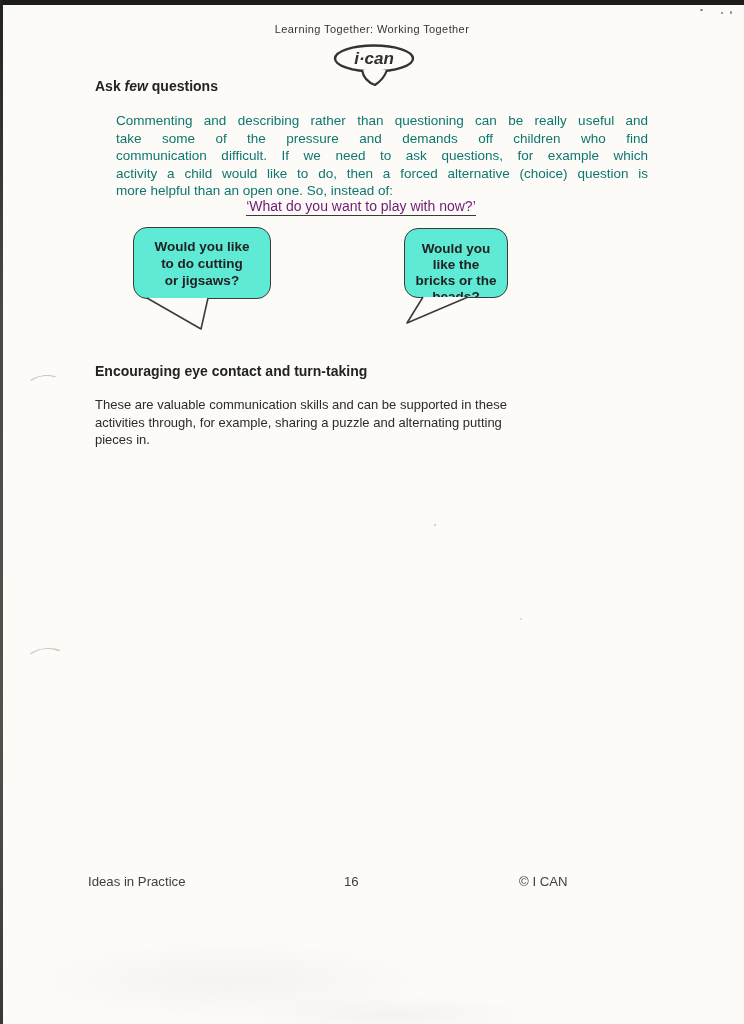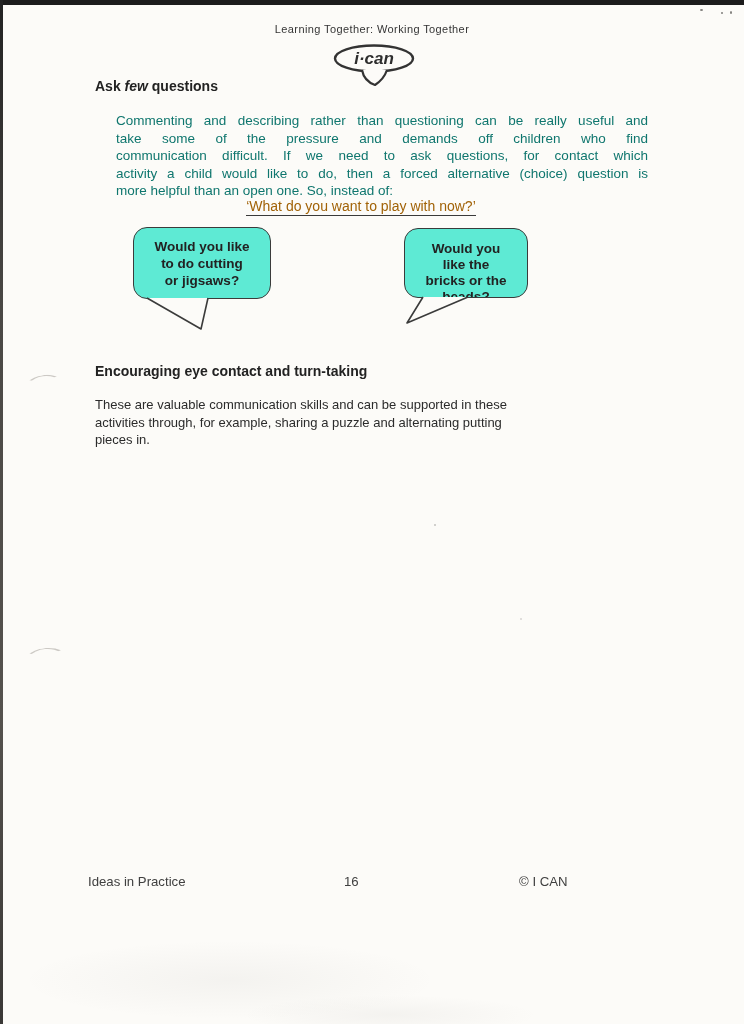--- a/index.html
+++ b/index.html
@@ -24,29 +24,29 @@
   .header-title{position:absolute;left:0;top:23px;width:744px;text-align:center;
     font-size:11px;letter-spacing:.4px;color:#353535;}
   .logo{position:absolute;left:332px;top:44px;width:86px;height:44px;}
   
   .h1{position:absolute;left:95px;top:78px;width:540px;font-size:14px;font-weight:bold;color:#222;}
   .h1 .em{font-style:italic;}
   .para1{position:absolute;left:95px;top:112px;width:532px;font-size:13.5px;line-height:17.5px;color:#0f766e;margin-left:21px;}
   .jline{text-align:justify;text-align-last:justify;white-space:nowrap;}
   .jline-last{text-align:left;}
   .quote-wrap{position:absolute;left:95px;top:197px;width:532px;text-align:center;}
-  .quote{display:inline-block;font-size:14px;color:#a16207;
+  .quote{display:inline-block;font-size:14px;color:#701a75;
     border-bottom:1.3px solid #3a3a3a;padding-bottom:1px;}
   
   .bubble{position:absolute;border:1.7px solid #3b3b3b;border-radius:14px;
     background:#5eead4;box-sizing:border-box;text-align:center;
     font-weight:bold;color:#222;overflow:hidden;}
   .bubble1{left:133px;top:227px;width:138px;height:72px;padding-top:10px;
     font-size:13.5px;line-height:17px;}
-  .bubble2{left:404px;top:228px;width:124px;height:70px;padding-top:12px;
+  .bubble2{left:404px;top:228px;width:104px;height:70px;padding-top:12px;
     font-size:13.5px;line-height:16px;}
   .tail{position:absolute;}
   
   .h2{position:absolute;left:95px;top:363px;width:540px;font-size:14px;font-weight:bold;color:#222;}
   .para2{position:absolute;left:95px;top:396px;width:545px;font-size:13px;line-height:17.5px;color:#2b2b2b;}
   
   .footer{position:absolute;left:0;top:874px;width:744px;height:20px;font-size:13.2px;color:#404040;}
   .footer .f-left{position:absolute;left:88px;}
   .footer .f-page{position:absolute;left:344px;}
   .footer .f-right{position:absolute;left:519px;}
@@ -74,21 +74,21 @@
     <ellipse cx="42" cy="14.5" rx="39" ry="13" fill="#fcfbf8" stroke="#333" stroke-width="2.4"></ellipse>
     <path d="M30,26 Q32,37 43,41 Q52,35 55,26" fill="#fcfbf8" stroke="#333" stroke-width="2.2" stroke-linejoin="round"></path>
     <text x="42" y="20" text-anchor="middle" font-size="17" font-style="italic" font-weight="bold" font-family="Liberation Sans, DejaVu Sans, sans-serif" fill="#2e2e2e">i·can</text>
   </svg>
 
   <div class="h1"><span>Ask </span><span class="em">few</span><span> questions</span></div>
 
   <div class="para1">
     <div class="jline">Commenting and describing rather than questioning can be really useful and</div>
     <div class="jline">take some of the pressure and demands off children who find</div>
-    <div class="jline">communication difficult. If we need to ask questions, for contact which</div>
+    <div class="jline">communication difficult. If we need to ask questions, for example which</div>
     <div class="jline">activity a child would like to do, then a forced alternative (choice) question is</div>
     <div class="jline-last">more helpful than an open one. So, instead of:</div>
   </div>
 
   <div class="quote-wrap">
     <span class="quote">‘What do you want to play with now?’</span>
   </div>
 
   <div class="bubble bubble1">
     <div>Would you like</div>

